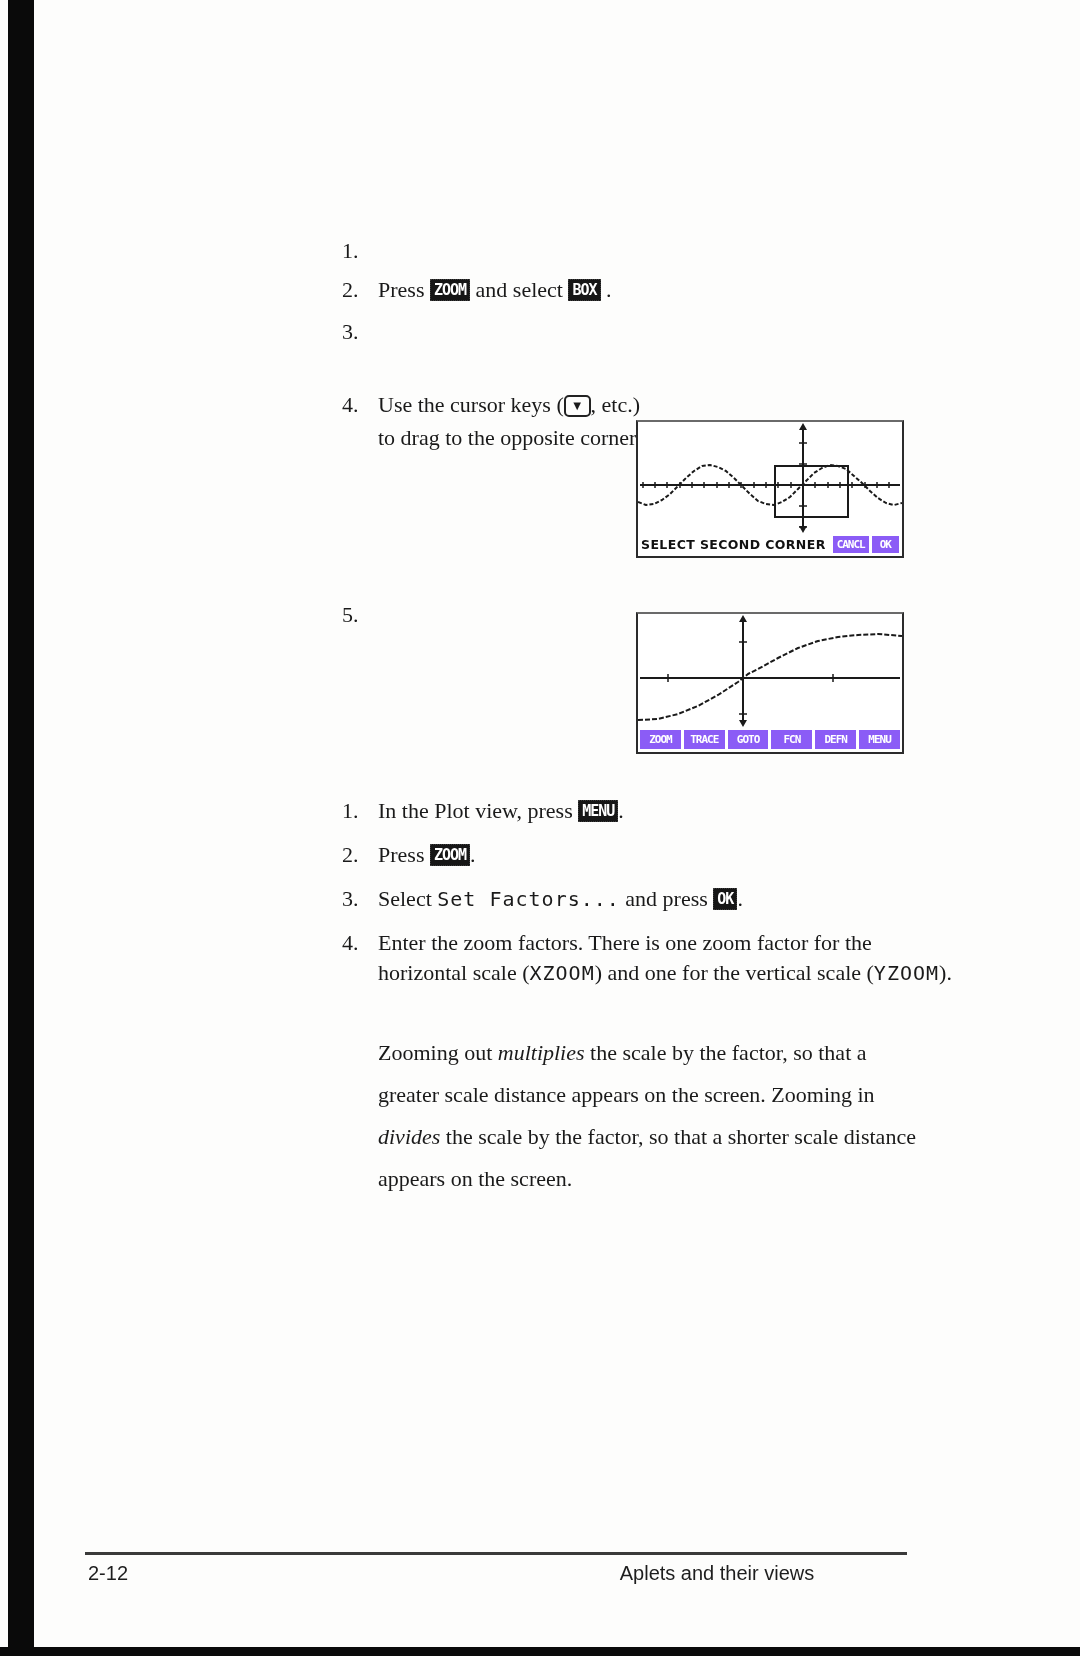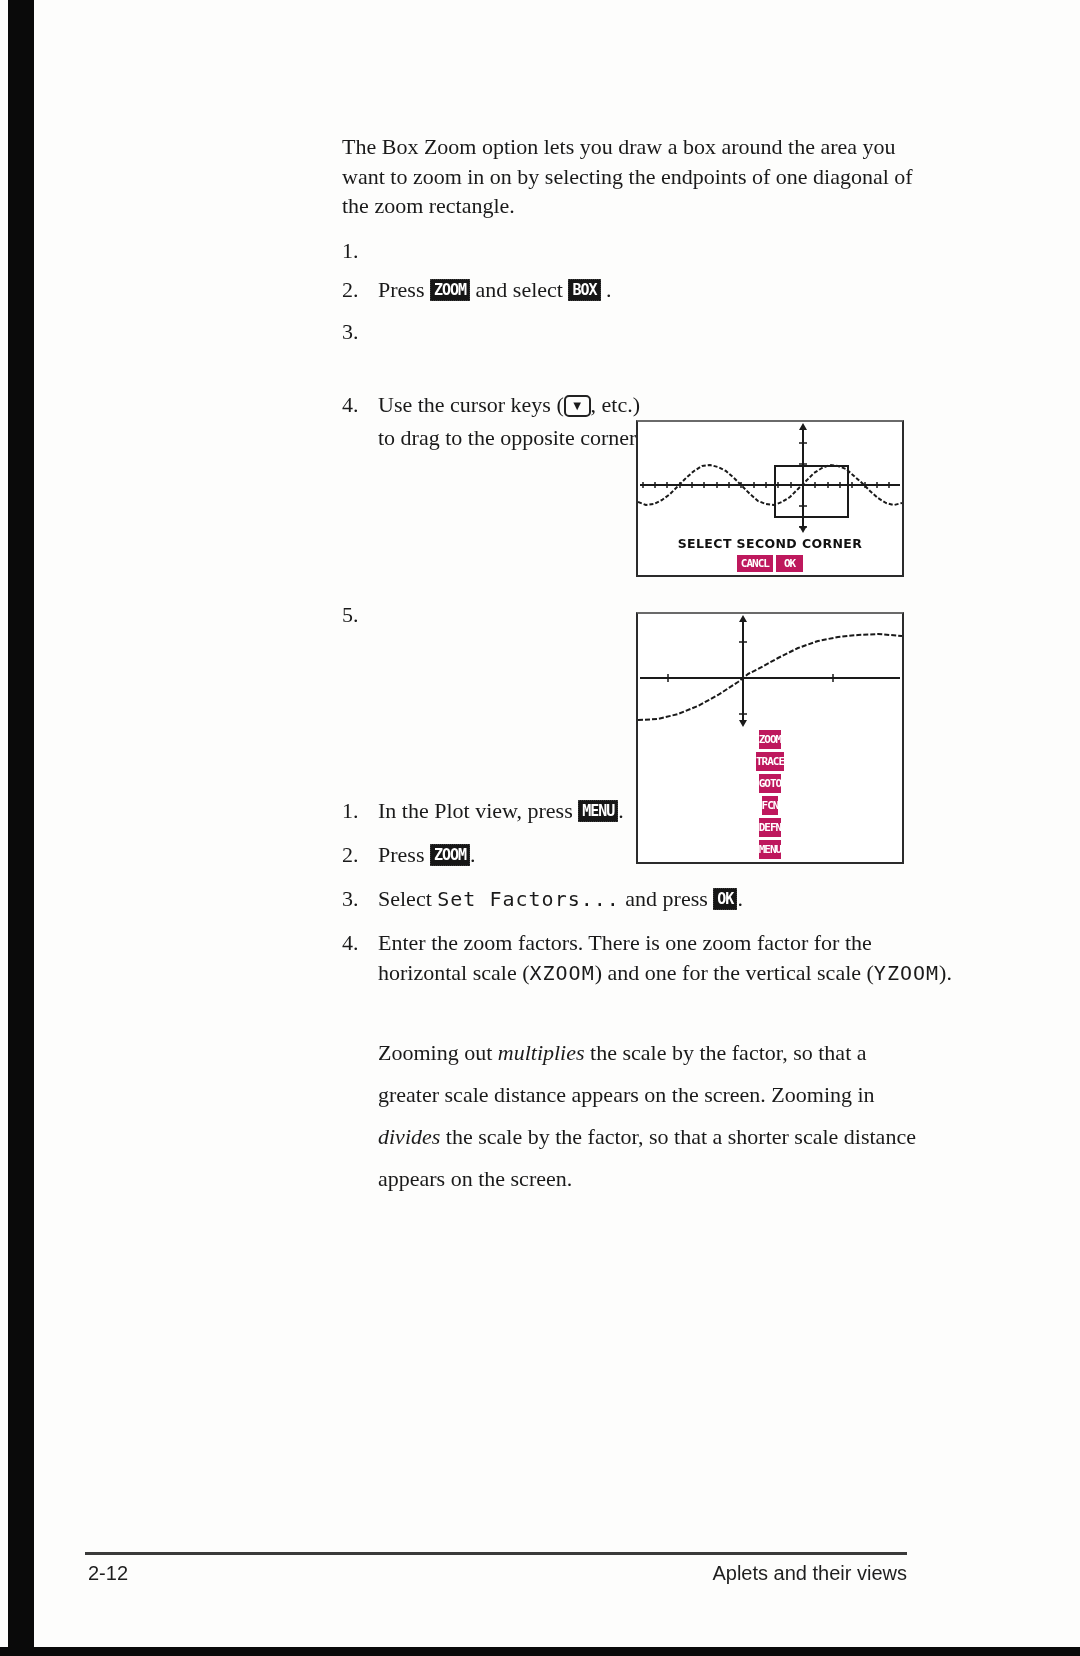--- a/index.html
+++ b/index.html
@@ -34,43 +34,42 @@
   .seg-mono{font-family:"DejaVu Sans Mono",monospace;font-size:20px;letter-spacing:1px;margin-top:28px;}
   .seg-i{font-style:italic;}
   .seg-keybtn{display:inline-block;border:2px solid #222;border-radius:5px;padding:0 5px 1px;
         font-size:13px;line-height:17px;vertical-align:2px;}
 
   .screen{position:absolute;left:636px;width:264px;background:#ffffff;
         border:2px solid #2b2b2b;border-top-color:#6a6a6a;}
   #screen1{top:420px;}
   #screen2{top:612px;}
   .lcd-graph{display:block;}
-  .lcd-menubar{display:flex;align-items:center;gap:4px;padding:2px 3px 3px;flex-direction:column;}
+  .lcd-menubar{display:flex;align-items:center;gap:4px;padding:2px 3px 3px;}
   .lcd-status{font-family:"DejaVu Sans",sans-serif;font-weight:bold;font-size:12.5px;
         letter-spacing:0.4px;flex:1;color:#111;}
-  .lcd-key{background:#be185d;color:#fff;font-family:"DejaVu Sans Mono",monospace;
+  .lcd-key{background:#8b5cf6;color:#fff;font-family:"DejaVu Sans Mono",monospace;
         font-weight:bold;font-size:11px;padding:2px 4px;letter-spacing:-1px;}
   #screen1 .lcd-key:last-child{padding:2px 8px;}
   #screen2 .lcd-menubar{gap:3px;padding:2px 2px 3px;}
   #screen2 .lcd-key{flex:1;text-align:center;padding:3px 0;}
 
   .footer-rule{position:absolute;left:85px;top:1552px;width:822px;height:3px;background:#3a3a3a;}
   .footer-left{position:absolute;left:88px;top:1562px;font-family:"Liberation Sans",sans-serif;
         font-size:20px;color:#1e1e1e;text-align:center;}
-  .footer-right{position:absolute;left:527px;top:1562px;width:380px;text-align:right;
+  .footer-right{position:absolute;left:527px;top:1562px;width:380px;text-align:center;
         font-family:"Liberation Sans",sans-serif;font-size:20px;color:#1e1e1e;}
 </style>
 </head>
 <body>
 
 <div class="page">
   <div class="scan-strip-left"></div>
   <div class="scan-strip-bottom"></div>
 
-  <div class="intro">The Box Zoom option lets you draw a box around the area you want to zoom in on by selecting the endpoints of one diagonal of the zoom rectangle.</div>
 
   <div class="step" id="s1-1">
     <span class="num">1.</span>
   </div>
   <div class="step" id="s1-2">
     <span class="num">2.</span>
     <span><span class="seg-t">Press </span><span class="seg-key">ZOOM</span><span class="seg-t"> and select </span><span class="seg-key">BOX</span><span class="seg-t"> .</span></span>
   </div>
   <div class="step" id="s1-3">
     <span class="num">3.</span>

